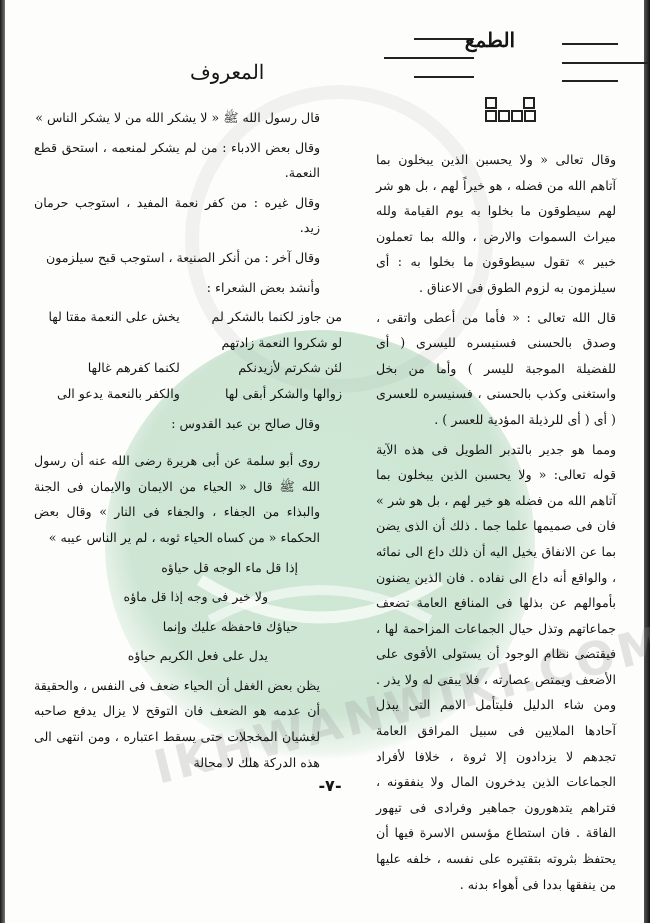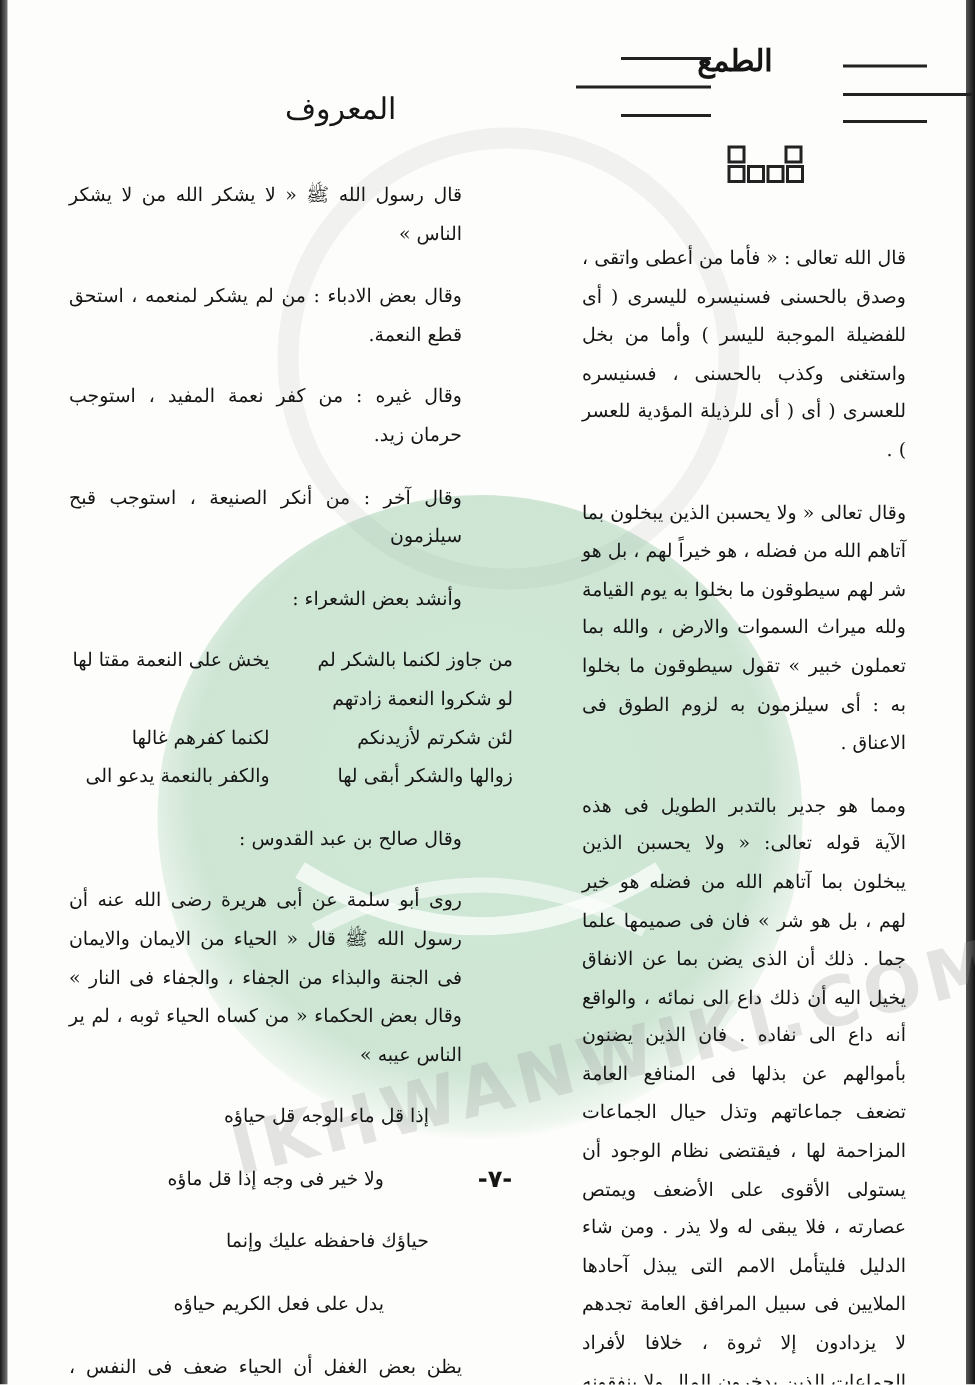--- a/index.html
+++ b/index.html
@@ -38,21 +38,21 @@
       pointer-events: none;
     }
     .watermark-swords {
       position: absolute; left: 190px; top: 560px; width: 260px; height: 90px;
       pointer-events: none;
     }
     .col {
       position: absolute; direction: rtl; text-align: justify;
       font-size: 12.6px; line-height: 25.6px;
     }
-    .col p { margin: 16px; }
+    .col p { margin: 4px; }
     .col-right { left: 372px; width: 266px; top: 143px; }
     .col-left { left: 30px; width: 312px; top: 101px; }
     .title-right {
       position: absolute; left: 440px; top: 28px; width: 100px; text-align: center;
       font-size: 20px; font-weight: bold; direction: rtl;
     }
     .title-left {
       position: absolute; left: 190px; top: 60px; width: 100px; text-align: left;
       font-size: 20px; direction: rtl;
     }
@@ -98,22 +98,22 @@
     <rect x="2" y="15" width="10" height="10" fill="none" stroke="#222" stroke-width="2"></rect>
     <rect x="15" y="15" width="10" height="10" fill="none" stroke="#222" stroke-width="2"></rect>
     <rect x="28" y="15" width="10" height="10" fill="none" stroke="#222" stroke-width="2"></rect>
     <rect x="41" y="15" width="10" height="10" fill="none" stroke="#222" stroke-width="2"></rect>
   </svg>
 </div>
 
 <div class="title-left">المعروف</div>
 
 <div class="col col-right">
+  <p class="indent" style="margin-top:4px">وقال تعالى « ولا يحسبن الذين يبخلون بما آتاهم الله من فضله ، هو خيراً لهم ، بل هو شر لهم سيطوقون ما بخلوا به يوم القيامة ولله ميراث السموات والارض ، والله بما تعملون خبير » تقول سيطوقون ما بخلوا به : أى سيلزمون به لزوم الطوق فى الاعناق .</p>
   <p class="indent">قال الله تعالى : « فأما من أعطى واتقى ، وصدق بالحسنى فسنيسره لليسرى ( أى للفضيلة الموجبة لليسر ) وأما من بخل واستغنى وكذب بالحسنى ، فسنيسره للعسرى ( أى ( أى للرذيلة المؤدية للعسر ) .</p>
-  <p class="indent" style="margin-top:4px">وقال تعالى « ولا يحسبن الذين يبخلون بما آتاهم الله من فضله ، هو خيراً لهم ، بل هو شر لهم سيطوقون ما بخلوا به يوم القيامة ولله ميراث السموات والارض ، والله بما تعملون خبير » تقول سيطوقون ما بخلوا به : أى سيلزمون به لزوم الطوق فى الاعناق .</p>
   <p class="indent" style="margin-top:4px">ومما هو جدير بالتدبر الطويل فى هذه الآية قوله تعالى: « ولا يحسبن الذين يبخلون بما آتاهم الله من فضله هو خير لهم ، بل هو شر » فان فى صميمها علما جما . ذلك أن الذى يضن بما عن الانفاق يخيل اليه أن ذلك داع الى نمائه ، والواقع أنه داع الى نفاده . فان الذين يضنون بأموالهم عن بذلها فى المنافع العامة تضعف جماعاتهم وتذل حيال الجماعات المزاحمة لها ، فيقتضى نظام الوجود أن يستولى الأقوى على الأضعف ويمتص عصارته ، فلا يبقى له ولا يذر . ومن شاء الدليل فليتأمل الامم التى يبذل آحادها الملايين فى سبيل المرافق العامة تجدهم لا يزدادون إلا ثروة ، خلافا لأفراد الجماعات الذين يدخرون المال ولا ينفقونه ، فتراهم يتدهورون جماهير وفرادى فى تيهور الفاقة . فان استطاع مؤسس الاسرة فيها أن يحتفظ بثروته بتقتيره على نفسه ، خلفه عليها من ينفقها بددا فى أهواء بدنه .</p>
 </div>
 
 <div class="col col-left">
   <p class="indent">قال رسول الله ﷺ « لا يشكر الله من لا يشكر الناس »</p>
   <p class="indent">وقال بعض الادباء : من لم يشكر لمنعمه ، استحق قطع النعمة.</p>
   <p class="indent">وقال غيره : من كفر نعمة المفيد ، استوجب حرمان زيد.</p>
   <p class="indent">وقال آخر : من أنكر الصنيعة ، استوجب قبح سيلزمون</p>
   <p class="indent">وأنشد بعض الشعراء :</p>
   <div class="verse">

